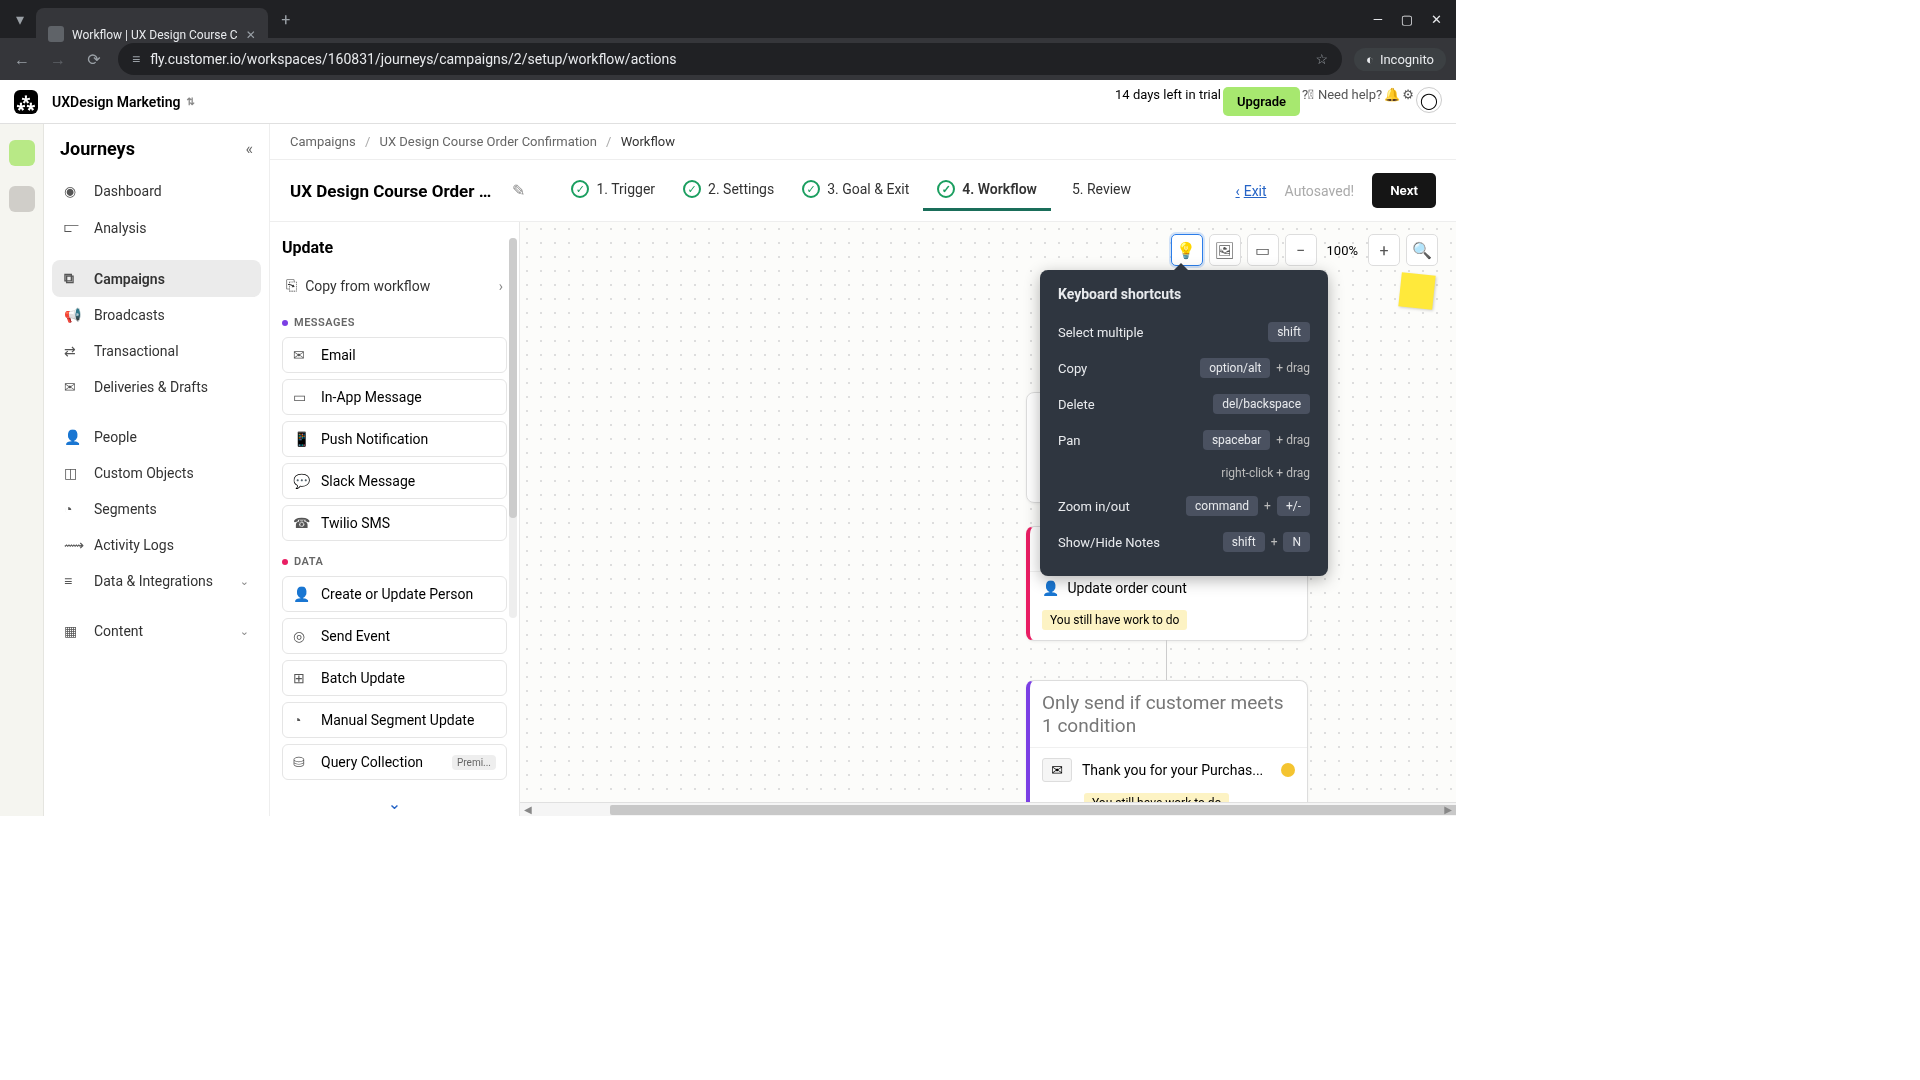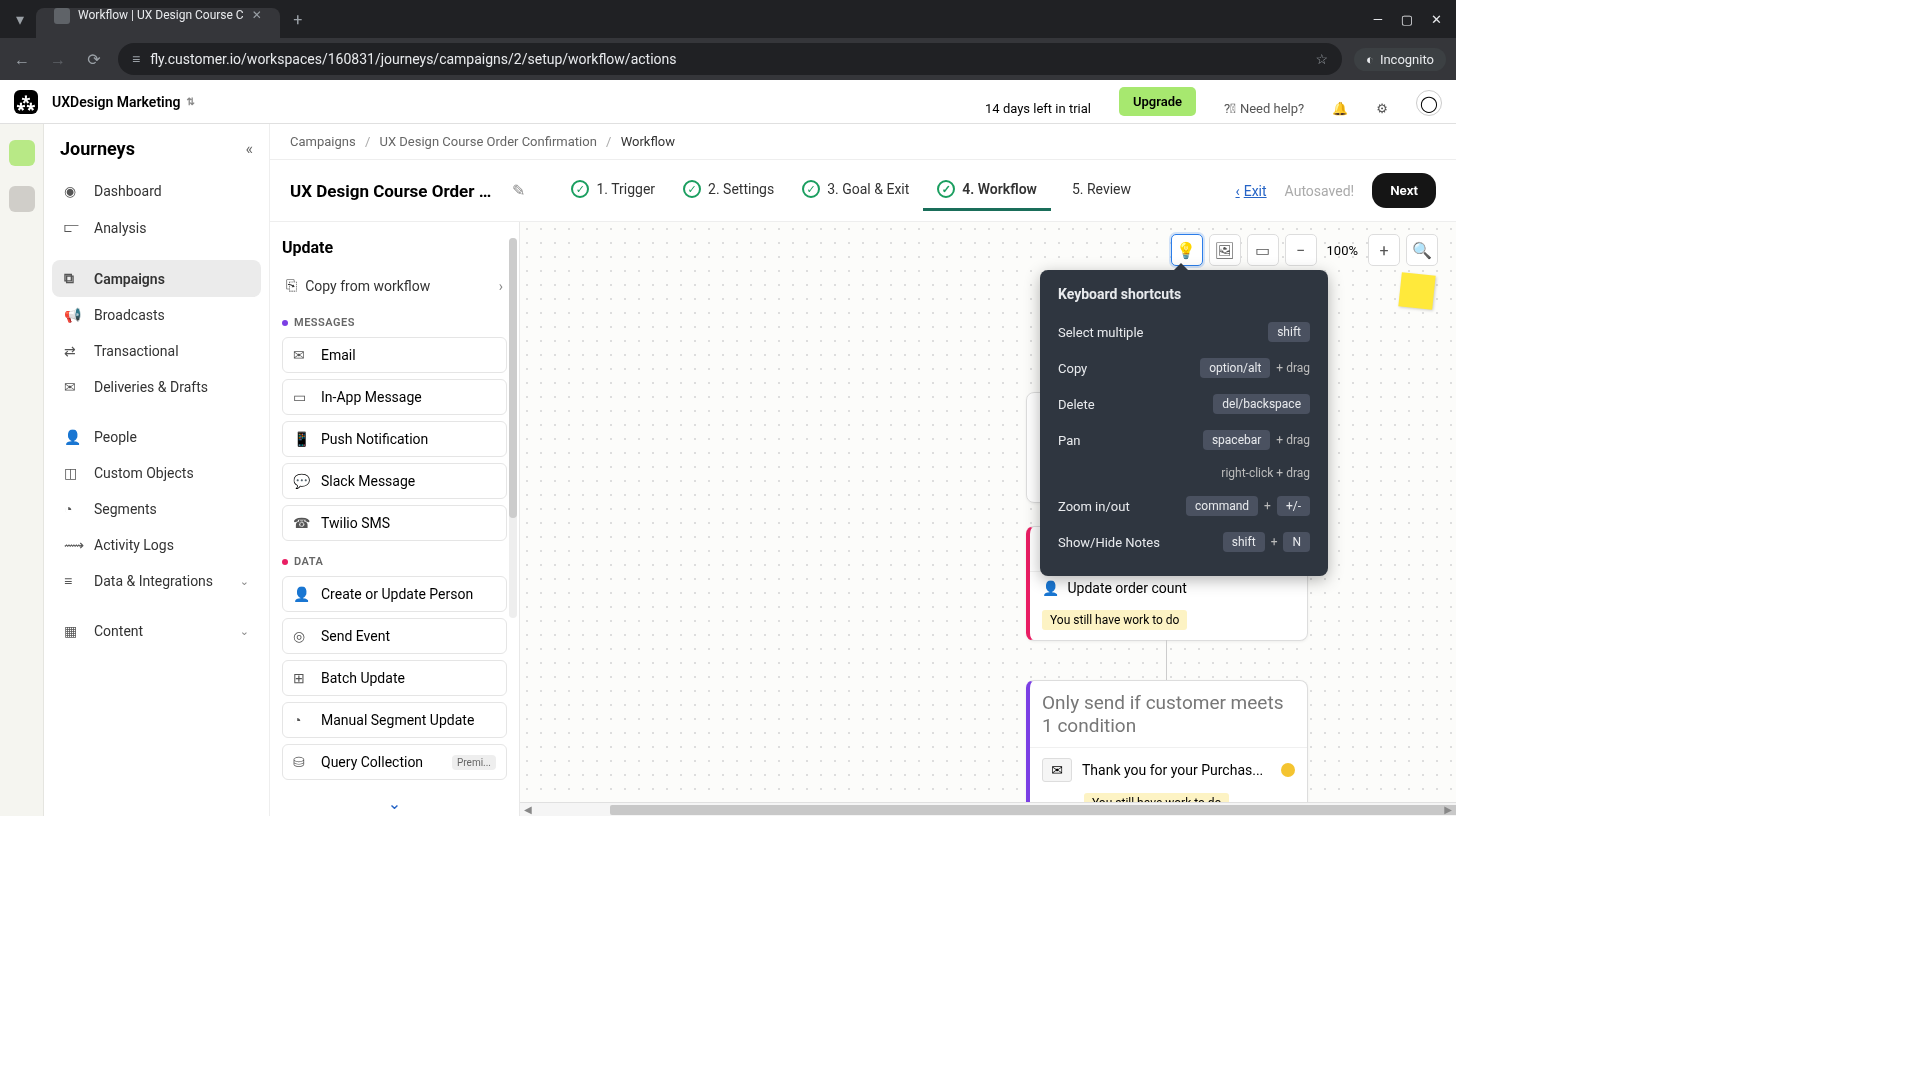--- a/index.html
+++ b/index.html
@@ -2,40 +2,40 @@
 <html><head>
 <meta charset="utf-8">
 <style>
 * { box-sizing: border-box; margin: 0; padding: 0; font-family: -apple-system, BlinkMacSystemFont, "Segoe UI", Roboto, sans-serif; }
 body { width: 1456px; height: 816px; overflow: hidden; background: #fff; }
 
 
 .browser-chrome { background: #202124; height: 38px; display: flex; align-items: center; }
 .tab-bar { display: flex; align-items: center; height: 38px; padding-left: 8px; gap: 4px; }
 .tab-dropdown { width: 24px; height: 24px; display:flex; align-items:center; justify-content:center; color:#9aa0a6; cursor:pointer; }
-.tab { background: #35363a; height: 34px; min-width: 200px; border-radius: 8px 8px 0 0; display:flex; align-items:flex-start; padding: 0 18px; gap:8px; color:#e8eaed; font-size:12px; margin-top:12px;}
+.tab { background: #35363a; height: 34px; min-width: 200px; border-radius: 8px 8px 0 0; display:flex; align-items:flex-end; padding: 0 12px; gap:8px; color:#e8eaed; font-size:12px; margin-top:12px;}
 .tab .favicon { width:16px; height:16px; background:#5f6368; border-radius:3px; }
 .tab .close-x { margin-left:auto; color:#9aa0a6; cursor:pointer; }
 .new-tab { color:#9aa0a6; width:28px; height:28px; display:flex;align-items:center;justify-content:center; cursor:pointer; font-size:16px;}
 .window-controls { margin-left:auto; display:flex; gap:18px; padding-right:14px; color:#e8eaed;}
 .window-controls span{cursor:pointer; font-size:13px;}
 
 .addr-bar { background:#35363a; height: 42px; display:flex; align-items:center; padding: 0 10px; gap:12px; }
 .nav-btn { color:#9aa0a6; cursor:pointer; width:24px; text-align:center; }
 .url-box { flex:1; background:#202124; border-radius:20px; height:32px; display:flex; align-items:center; padding:0 14px; gap:10px; color:#9aa0a6; font-size:14px;}
 .url-box .url-text { color:#e8eaed; }
 .star-btn { color:#9aa0a6; cursor:pointer; }
 .incognito { display:flex; align-items:center; gap:6px; color:#e8eaed; background:#3c4043; border-radius:16px; padding:4px 12px; font-size:13px; cursor:pointer;}
 
 
 .app-header { height: 44px; background:#fff; border-bottom:1px solid #e0e0e0; display:flex; align-items:center; padding:0 14px; gap:14px;}
 .app-logo { width:24px; height:24px; background:#000; border-radius:6px; display:flex;align-items:center;justify-content:center;color:#fff;font-weight:bold;}
 .workspace-name { font-weight:600; font-size:14px; display:flex; align-items:center; gap:6px; cursor:pointer;}
 .workspace-name .chev { color:#888; font-size:10px;}
-.hdr-right { margin-left:auto; display:flex; align-items:flex-end; gap:28px;}
+.hdr-right { margin-left:auto; display:flex; align-items:flex-start; gap:2px;}
 .trial-text { font-size:13px;}
 .upgrade-btn { background:#a7e86f; border:none; padding:7px 14px; border-radius:5px; font-weight:600; font-size:13px; cursor:pointer;}
 .hdr-icon { cursor:pointer; color:#555; display:flex; align-items:center; gap:4px; font-size:13px;}
 .hdr-icon-circle { width:26px; height:26px; border:1px solid #ccc; border-radius:50%; display:flex;align-items:center;justify-content:center;cursor:pointer;}
 
 
 .app-body { display:flex; height: calc(816px - 38px - 42px - 44px); }
 .rail { width:44px; background:#f5f5f0; border-right:1px solid #e5e5e0; display:flex; flex-direction:column; align-items:center; padding-top:16px; gap:20px;}
 .rail-icon { width:26px; height:26px; border-radius:6px; cursor:pointer;}
 .rail-icon.active { background:#b8e986;}
@@ -62,21 +62,21 @@
 .page-title { font-size:17px; font-weight:700; max-width:210px; white-space:nowrap; overflow:hidden; text-overflow:ellipsis;}
 .edit-icon { color:#888; cursor:pointer;}
 .steps { display:flex; gap:0; margin-left:20px;}
 .step { display:flex; align-items:center; gap:7px; padding:10px 14px; font-size:14px; cursor:pointer; color:#333; border-bottom:3px solid transparent;}
 .step .check-circle { width:18px; height:18px; border:2px solid #1a9e5f; border-radius:50%; display:flex;align-items:center;justify-content:center;color:#1a9e5f;font-size:11px;}
 .step.active { border-bottom-color:#1a6e5a; font-weight:600;}
 .step .num-circle { color:#888;}
 .hdr-actions { margin-left:auto; display:flex; align-items:center; gap:10px;}
 .exit-link { color:#2664c6; text-decoration:underline; cursor:pointer; font-size:14px; display:flex; align-items:center; gap:4px;}
 .autosaved { color:#aaa; font-size:14px; padding:0 8px;}
-.next-btn { background:#151515; color:#fff; border:none; padding:10px 18px; border-radius:14px; font-weight:600; cursor:pointer;}
+.next-btn { background:#151515; color:#fff; border:none; padding:10px 18px; border-radius:5px; font-weight:600; cursor:pointer;}
 
 .canvas-area { flex:1; display:flex; position:relative; overflow:hidden;}
 .build-panel { width:250px; background:#fff; border-right:1px solid #e8e8e8; padding:16px 12px; overflow-y:auto; position:relative;}
 .build-panel h3 { font-size:16px; font-weight:700; margin-bottom:12px;}
 .copy-from { display:flex; align-items:center; gap:8px; padding:8px 4px; cursor:pointer; font-size:14px; color:#333;}
 .copy-from .chev { margin-left:auto; color:#888;}
 .section-label { font-size:11px; font-weight:600; color:#666; letter-spacing:0.5px; margin:14px 0 8px; display:flex; align-items:center; gap:6px;}
 .dot-purple { width:6px; height:6px; background:#7b3fe4; border-radius:50%;}
 .dot-pink { width:6px; height:6px; background:#e91e63; border-radius:50%;}
 .build-item { display:flex; align-items:center; gap:10px; padding:9px 10px; border:1px solid #e5e5e5; border-radius:6px; margin-bottom:6px; cursor:pointer; font-size:14px; background:#fff;}

